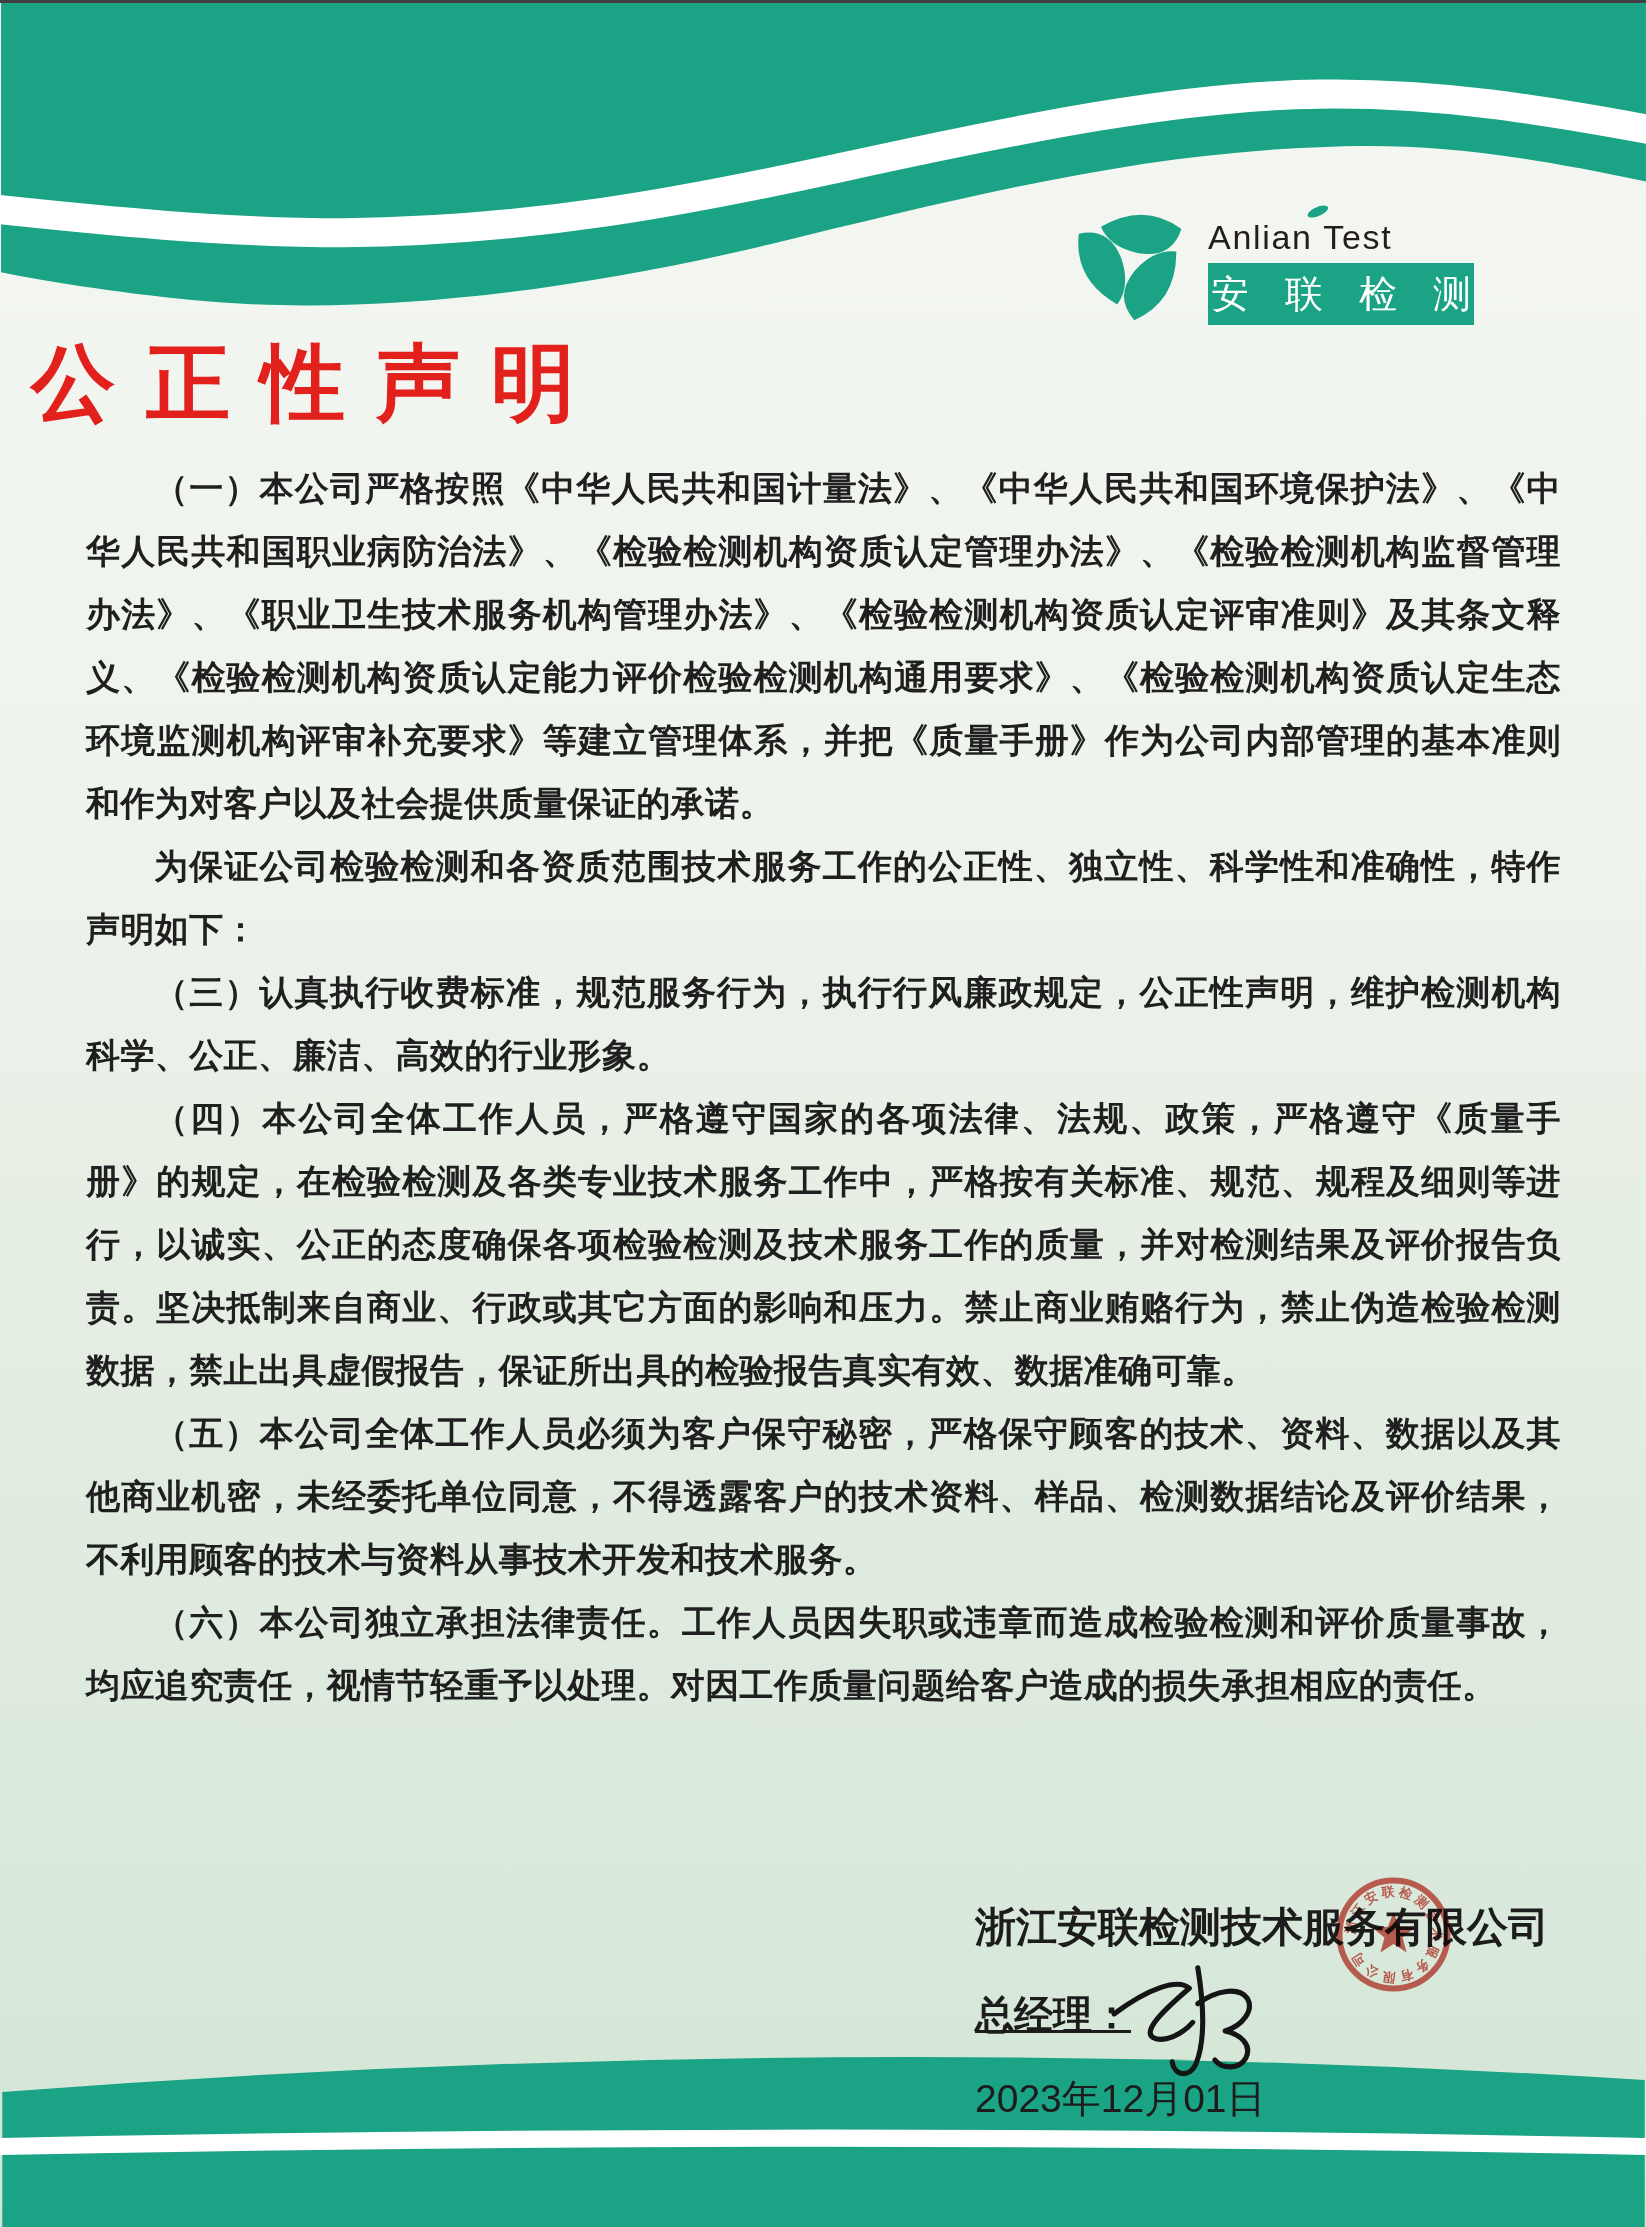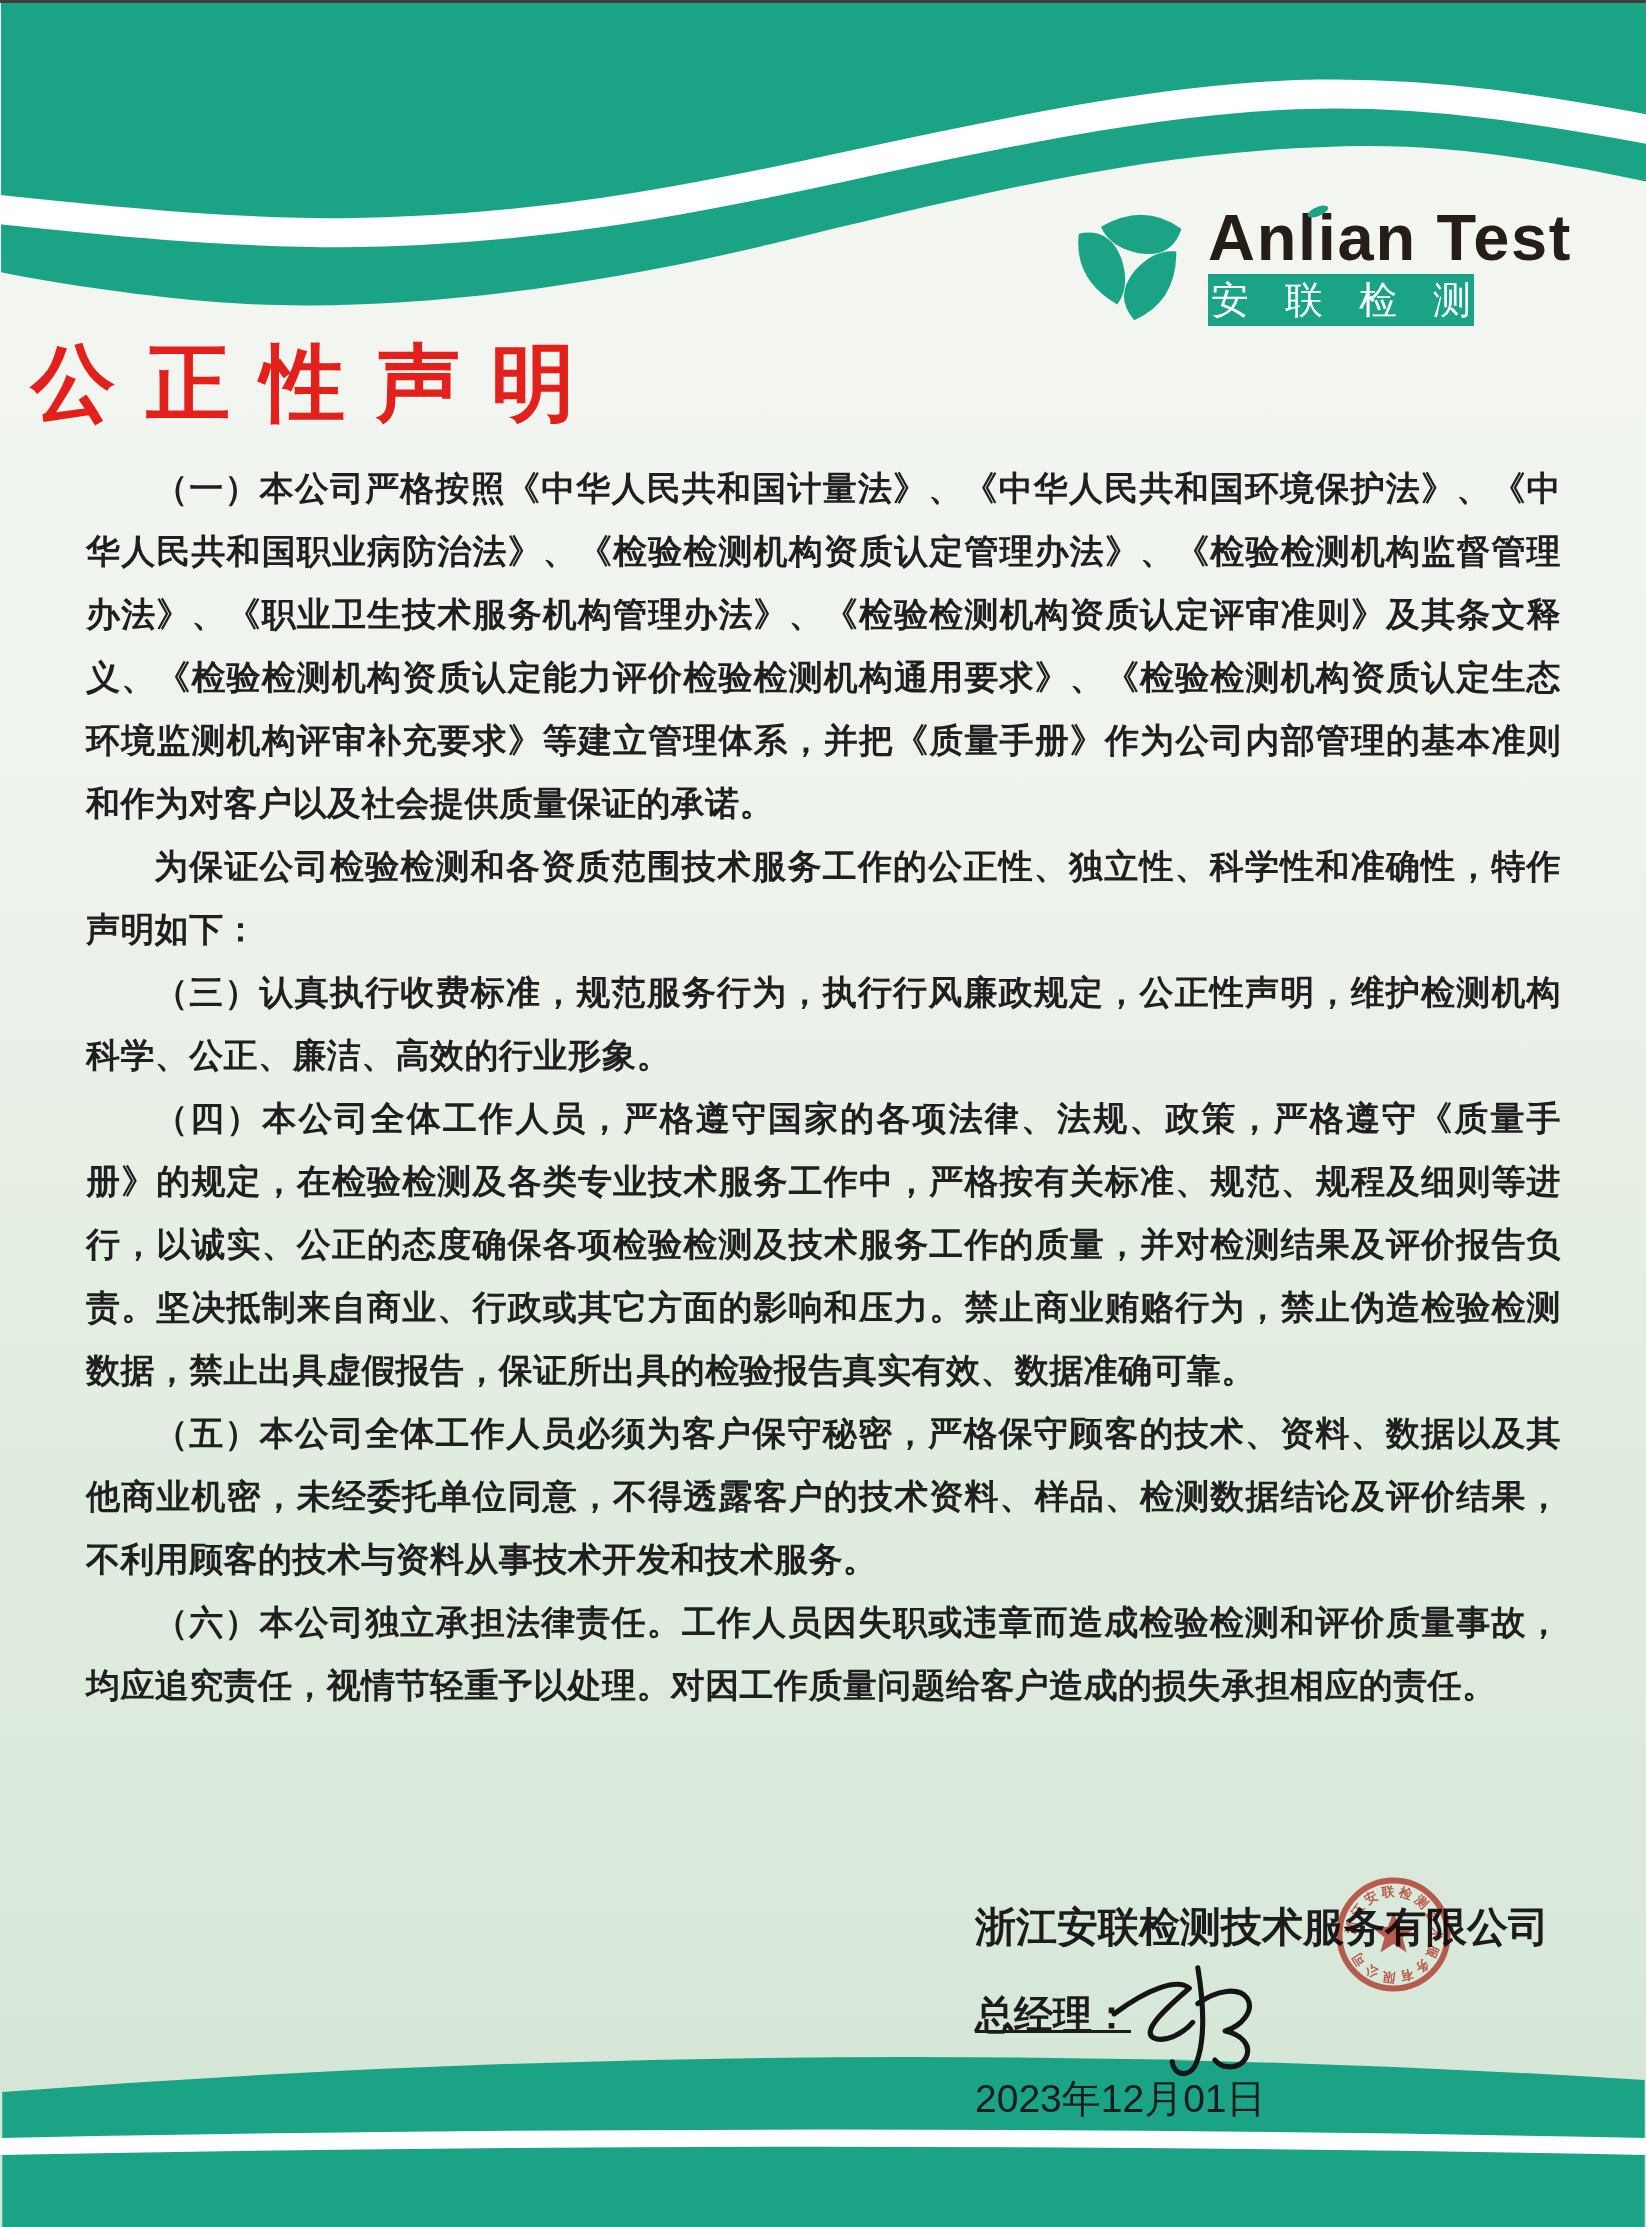--- a/index.html
+++ b/index.html
@@ -10,23 +10,23 @@
     background:linear-gradient(180deg,#f5f7f2 0%,#eef3ec 38%,#e3edE1 62%,#d8e8da 88%,#d2e5d5 100%);
     font-family:"Liberation Sans","DejaVu Sans",sans-serif;
   }
   .top-edge{position:absolute;top:0;left:0;width:100%;height:3.4px;background:#3f3f3f;z-index:9;}
   .wave-top{position:absolute;top:0;left:0;z-index:1;}
   .wave-bottom{position:absolute;bottom:0;left:0;z-index:1;}
 
   
   .logo{position:absolute;left:1067px;top:190px;z-index:3;display:flex;align-items:flex-start;}
   .logo-text{margin-left:12px;margin-top:22px;position:relative;}
-  .brand-en{font-size:65px;font-weight:700;color:#241d18;letter-spacing:1.7px;line-height:51px;white-space:nowrap;}
+  .brand-en{font-size:34px;font-weight:400;color:#241d18;letter-spacing:1.7px;line-height:51px;white-space:nowrap;}
   .i-leaf{position:absolute;left:99px;top:-5.1px;width:22px;height:9.4px;background:#1aa384;border-radius:60% 90% 60% 90%;transform:rotate(-28deg);}
-  .brand-bar{margin-top:11px;width:266px;height:52px;background:#1aa384;color:#ffffff;
+  .brand-bar{margin-top:0;width:266px;height:62px;background:#1aa384;color:#ffffff;
     font-size:38px;font-weight:500;letter-spacing:36px;text-indent:36px;
     display:flex;align-items:center;justify-content:center;white-space:nowrap;}
 
   
   .title{position:absolute;top:332px;left:0;width:100%;text-align:left;z-index:2;
     font-family:"Liberation Serif","DejaVu Serif",serif;
     font-size:84px;font-weight:900;color:#e2201c;letter-spacing:31px;text-indent:31px;line-height:103px;margin:0;}
 
   
   .content{position:absolute;top:457px;left:86px;width:1475px;z-index:2;}

